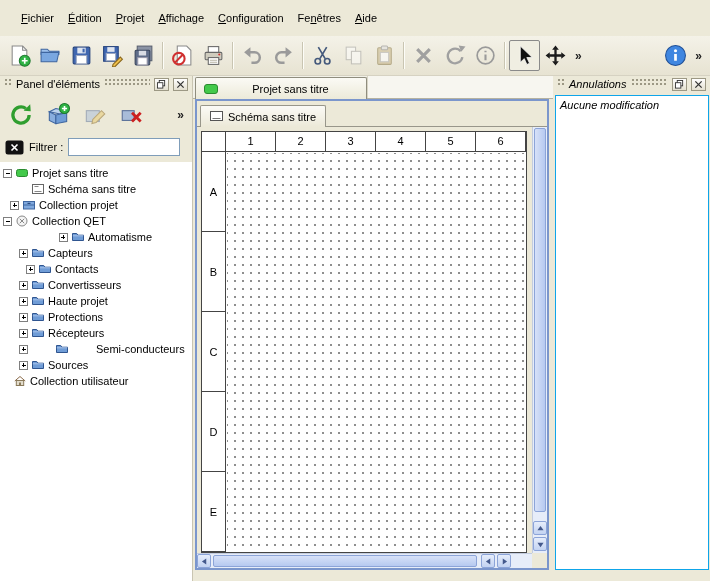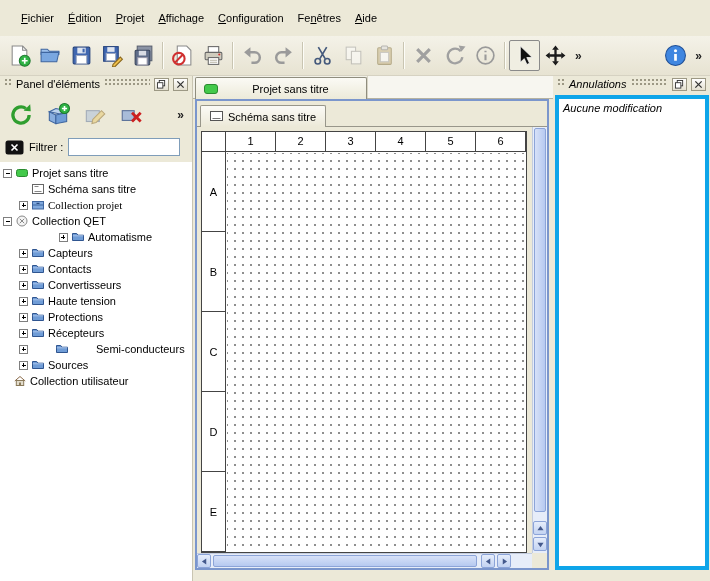--- a/index.html
+++ b/index.html
@@ -107,21 +107,21 @@
           border:1px solid #8ca4d8; border-radius:2px; display:flex; align-items:center; justify-content:center; }
   .sbtn svg { width:7px; height:7px; }
   .sb-up    { left:0; top:394px; }
   .sb-down  { left:0; top:410px; }
   .sb-left  { left:0; top:0; }
   .sb-left2 { left:284px; top:0; }
   .sb-right { left:300px; top:0; }
 
   
   .right-dock { width:157px; display:flex; flex-direction:column; background:#ece9d8;font-style:italic; }
-  .undo-list { flex:1; background:#fff; margin:1px 1px 11px 2px; border:4px solid #0ea5e9;
+  .undo-list { flex:1; background:#fff; margin:1px 1px 11px 2px; border:1px solid #0ea5e9;
                padding:3px 4px; }
 </style>
 </head>
 <body>
 
 <div class="app">
 
   <div class="menubar" id="menubar">
       <div class="menu-item"><u>F</u>ichier</div>
       <div class="menu-item"><u>É</u>dition</div>
@@ -336,21 +336,21 @@
           <div class="tree-row" style="padding-left: 19px;">
             <span class="exp-spacer"></span>
             <span class="tree-icon">
               <svg viewBox="0 0 12 12">
                 <rect x="0.5" y="1.5" width="11" height="9" fill="#fff" stroke="#666"></rect>
                 <path d="M2.5 8.5h7M2.5 3.5h4" stroke="#888" fill="none"></path>
               </svg>
             </span>
             <span class="tree-label">Schéma sans titre</span>
           </div>
-          <div class="tree-row" style="padding-left: 19px; font-family: Liberation Serif, serif;">
+          <div class="tree-row" style="padding-left: 10px;">
             <span class="exp plus"></span>
             <span class="tree-icon">
               <svg viewBox="0 0 12 12">
                 <rect x="0.5" y="2.5" width="11" height="7.5" fill="#7fa8dd" stroke="#3f66a0"></rect>
                 <path d="M0.5 6h11" stroke="#3f66a0"></path>
                 <rect x="4.5" y="3.8" width="3" height="1.2" fill="#2a4a80"></rect>
               </svg>
             </span>
             <span class="tree-label">Collection projet</span>
           </div>
@@ -377,21 +377,21 @@
           <div class="tree-row" style="padding-left: 19px;">
             <span class="exp plus"></span>
             <span class="tree-icon">
               <svg viewBox="0 0 12 12">
                 <path d="M0.5 2.5h4.2l1.2 1.7h5.6v5.3H0.5z" fill="#6f9cd6" stroke="#2f5590"></path>
                 <path d="M0.8 4.8h10.4" stroke="#a8c4ea"></path>
               </svg>
             </span>
             <span class="tree-label">Capteurs</span>
           </div>
-          <div class="tree-row" style="padding-left: 19px;">
+          <div class="tree-row" style="padding-left: 26px;">
             <span class="exp plus"></span>
             <span class="tree-icon">
               <svg viewBox="0 0 12 12">
                 <path d="M0.5 2.5h4.2l1.2 1.7h5.6v5.3H0.5z" fill="#6f9cd6" stroke="#2f5590"></path>
                 <path d="M0.8 4.8h10.4" stroke="#a8c4ea"></path>
               </svg>
             </span>
             <span class="tree-label">Contacts</span>
           </div>
           <div class="tree-row" style="padding-left: 19px;">
@@ -405,21 +405,21 @@
             <span class="tree-label">Convertisseurs</span>
           </div>
           <div class="tree-row" style="padding-left: 19px;">
             <span class="exp plus"></span>
             <span class="tree-icon">
               <svg viewBox="0 0 12 12">
                 <path d="M0.5 2.5h4.2l1.2 1.7h5.6v5.3H0.5z" fill="#6f9cd6" stroke="#2f5590"></path>
                 <path d="M0.8 4.8h10.4" stroke="#a8c4ea"></path>
               </svg>
             </span>
-            <span class="tree-label">Haute tension</span>
+            <span class="tree-label">Haute projet</span>
           </div>
           <div class="tree-row" style="padding-left: 19px;">
             <span class="exp plus"></span>
             <span class="tree-icon">
               <svg viewBox="0 0 12 12">
                 <path d="M0.5 2.5h4.2l1.2 1.7h5.6v5.3H0.5z" fill="#6f9cd6" stroke="#2f5590"></path>
                 <path d="M0.8 4.8h10.4" stroke="#a8c4ea"></path>
               </svg>
             </span>
             <span class="tree-label">Protections</span>

